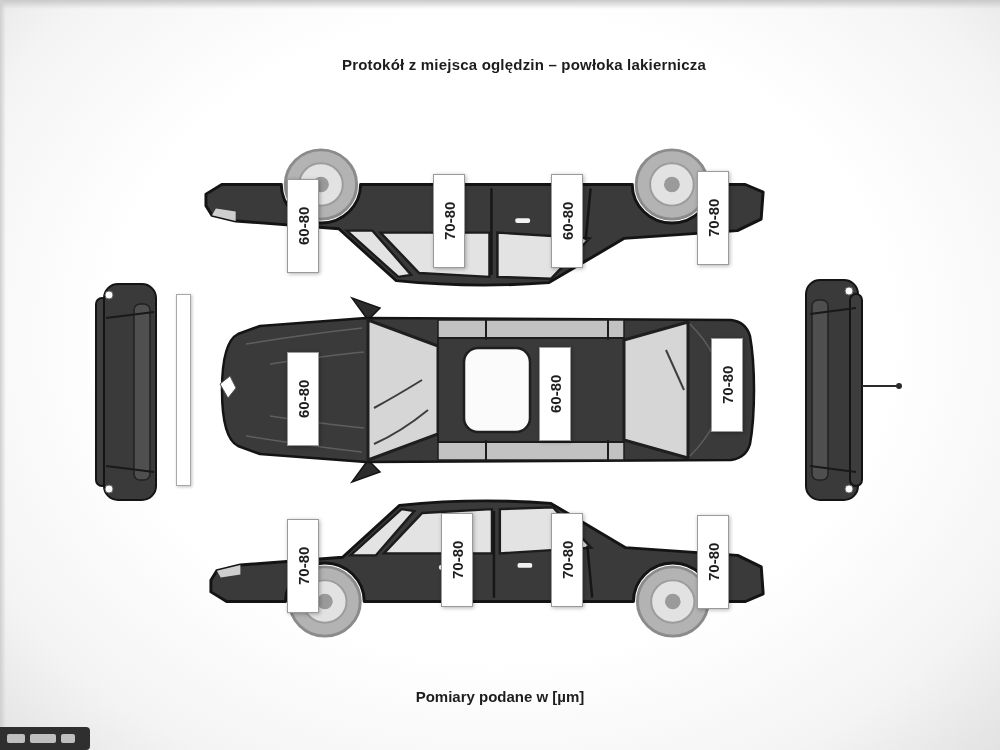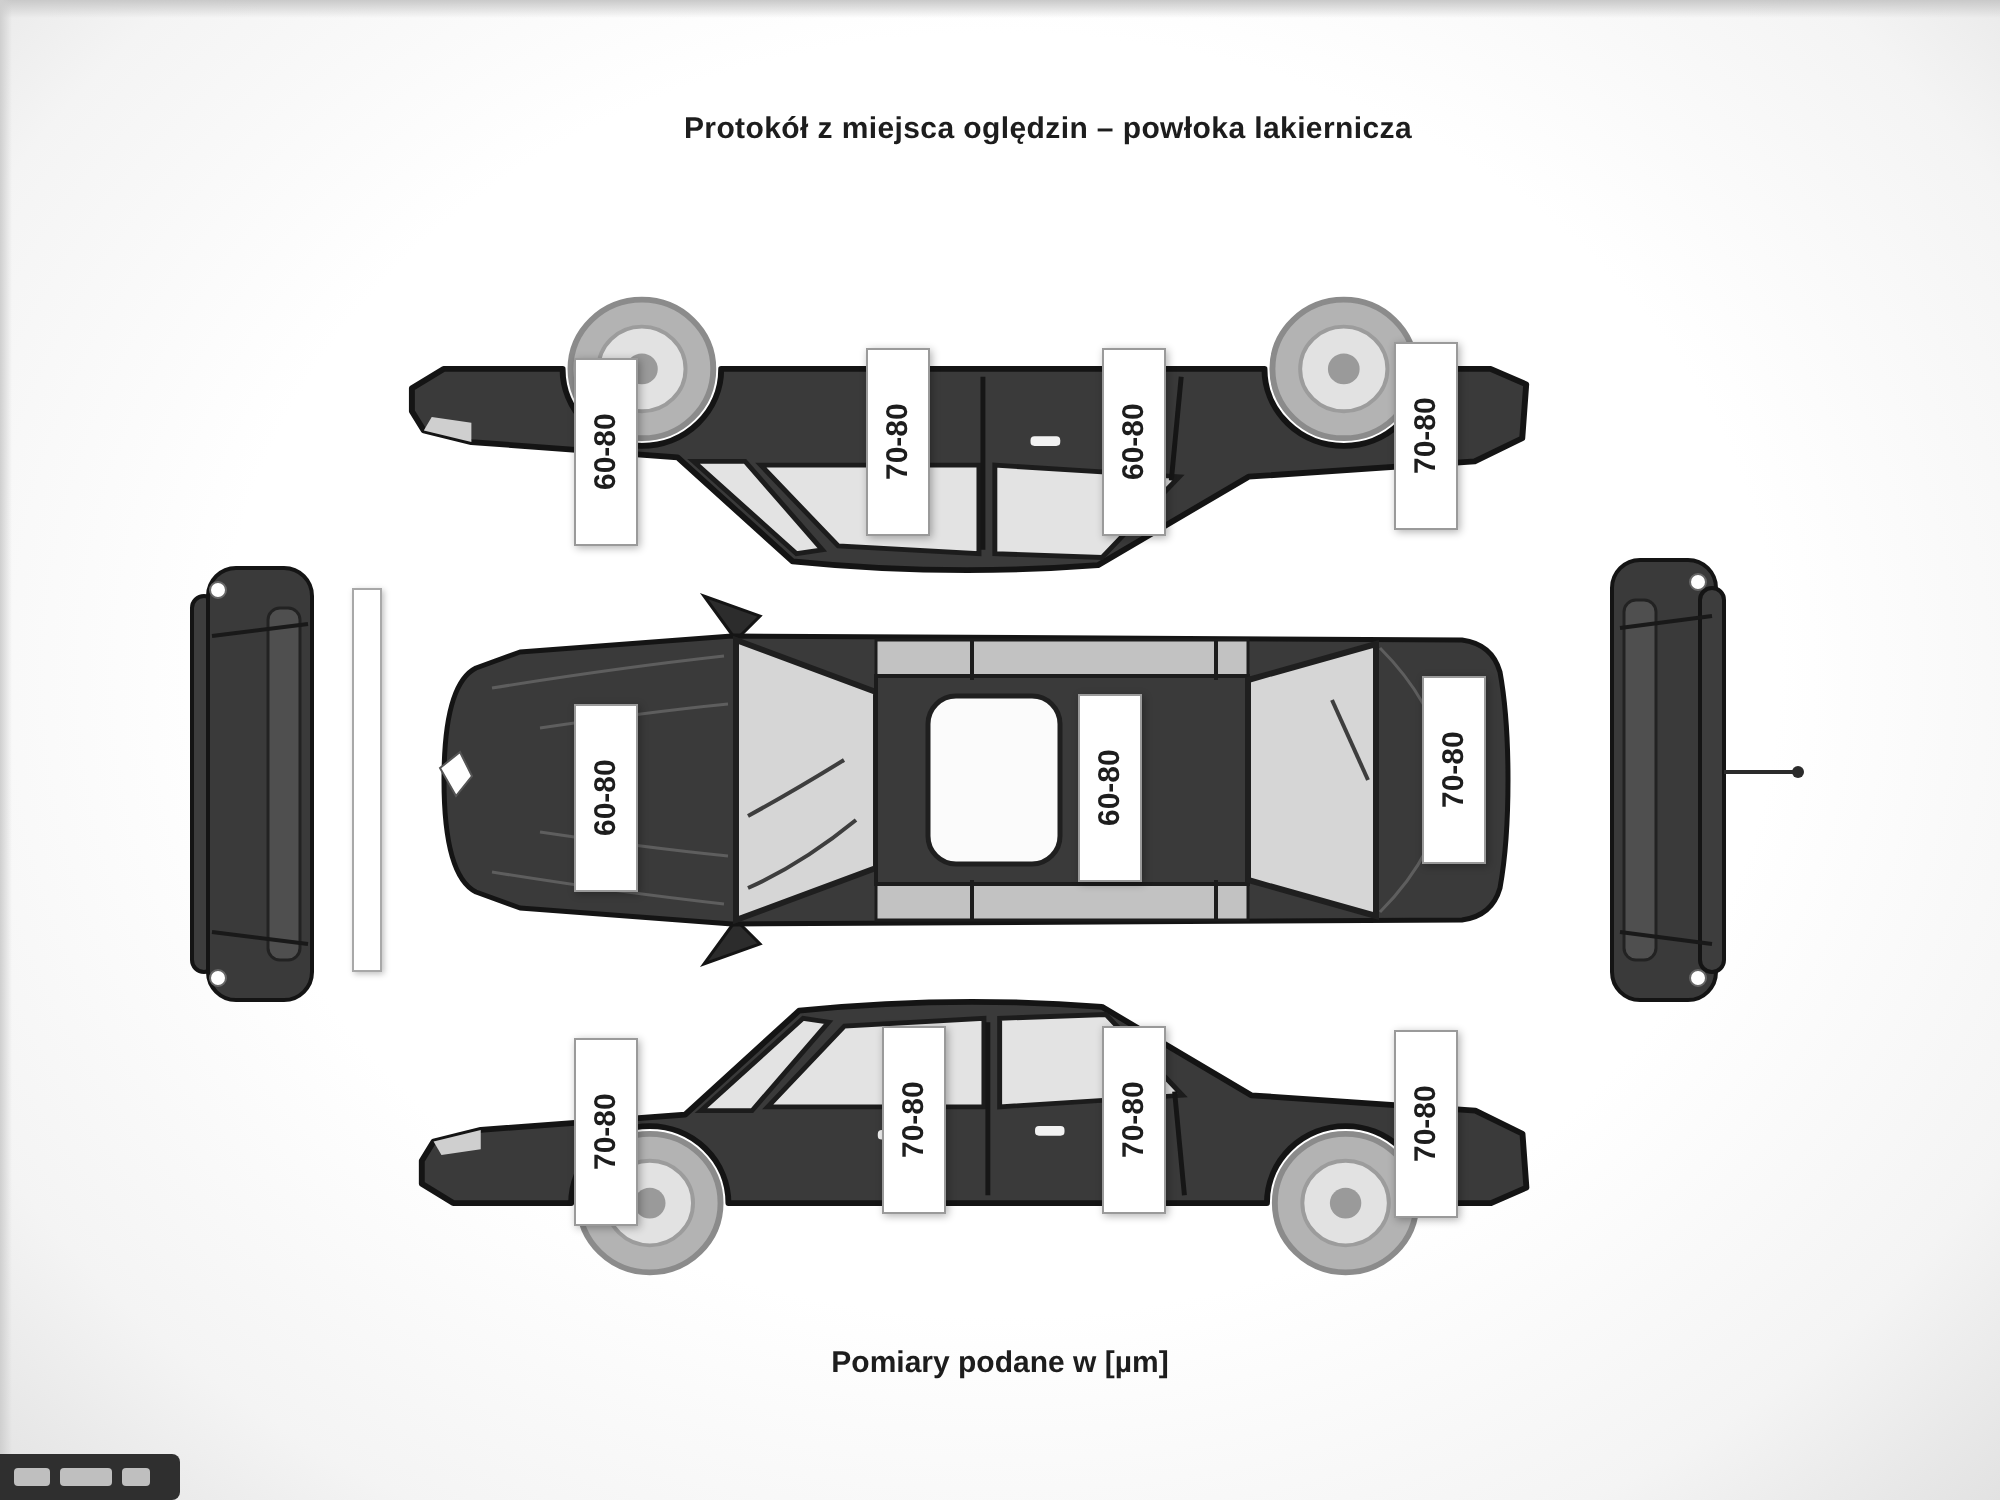--- a/index.html
+++ b/index.html
@@ -2,21 +2,21 @@
 <html style="--car_body: #3a3a3a; --car_outline: #141414; --glass: #e3e3e3; --glass_top: #d6d6d6; --wheel_tire: #b3b3b3; --wheel_rim: #e2e2e2; --label_bg: #ffffff; --label_border: #9a9a9a; --text: #1d1d1d;"><head>
 <meta charset="utf-8">
 <style>
   html,body{margin:0;padding:0;}
   body{font-family:"Liberation Sans",sans-serif;background:#e9e9e9;}
   #page{position:relative;width:1000px;height:750px;overflow:hidden;
         background:radial-gradient(ellipse at 50% 45%, #ffffff 55%, #f4f4f4 82%, #e2e2e2 100%);}
   .abs{position:absolute;}
   #title{left:0;top:56px;width:100%;text-align:center;font-weight:bold;font-size:15px;
          color:var(--text,#1d1d1d);letter-spacing:.2px;padding-left:24px;}
-  #footer{left:0;top:673px;width:100%;text-align:center;font-weight:bold;font-size:15px;
+  #footer{left:0;top:688px;width:100%;text-align:center;font-weight:bold;font-size:15px;
           color:var(--text,#1d1d1d);}
   .meas{width:30px;height:92px;background:var(--label_bg,#ffffff);
         border:1px solid var(--label_border,#9a9a9a);
         box-shadow:-1px -1px 4px rgba(0,0,0,.3);
         display:flex;align-items:center;justify-content:center;
         writing-mode:vertical-rl;transform:rotate(180deg);
         font-weight:bold;font-size:15px;color:var(--text,#1d1d1d);}
   #ref-bar{left:176px;top:294px;width:13px;height:190px;background:#ffffff;
            border:1px solid #a8a8a8;box-shadow:1px 1px 3px rgba(0,0,0,.25);}
   .edge-top{left:0;top:0;width:100%;height:9px;background:linear-gradient(#c9c9c9,rgba(255,255,255,0));}

